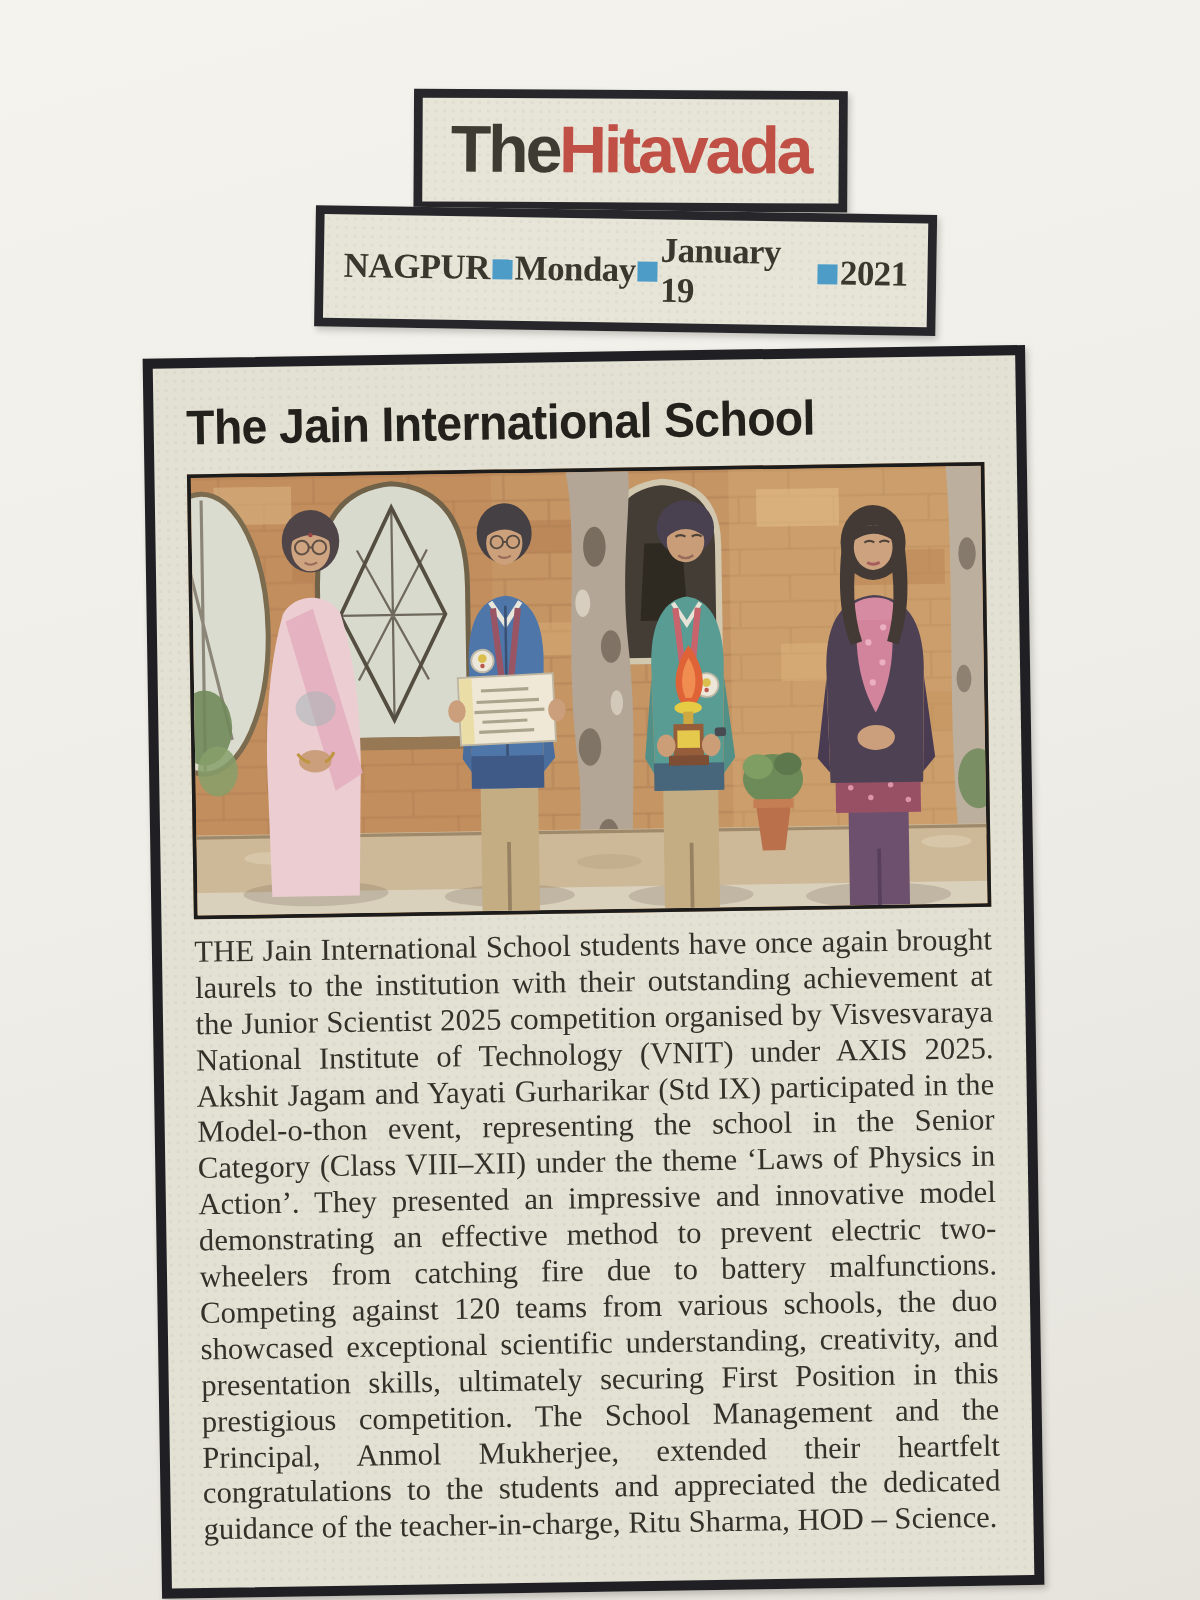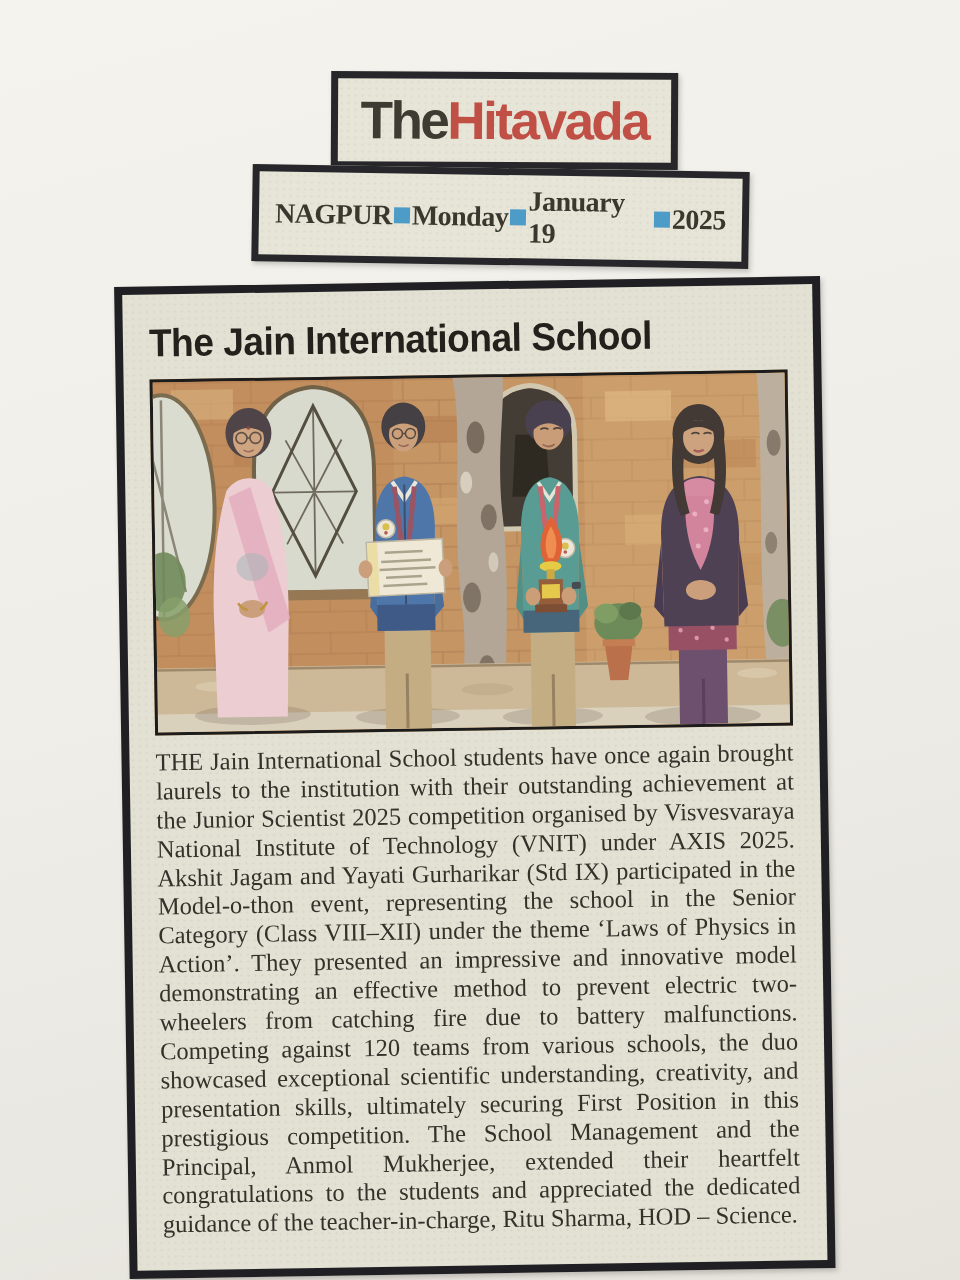--- a/index.html
+++ b/index.html
@@ -69,21 +69,21 @@
     <div class="logo"><span class="logo-the">The</span><span class="logo-name">Hitavada</span></div>
   </div>
 
   <div class="clip dateline">
     <span>NAGPUR</span>
     <span class="sep"></span>
     <span>Monday</span>
     <span class="sep"></span>
     <span>January 19</span>
     <span class="sep"></span>
-    <span>2025</span>
+    <span>2021</span>
   </div>
 
   <div class="clip article">
     <h1 class="headline">The Jain International School</h1>
 
     <div class="photo">
       <svg viewBox="0 0 632 350">
         <defs>
           <pattern id="bricks" width="76" height="42" patternUnits="userSpaceOnUse">
             <path d="M0,1H76M0,22H76" stroke="#8f5e33" stroke-width="2" opacity=".45" fill="none"></path>

